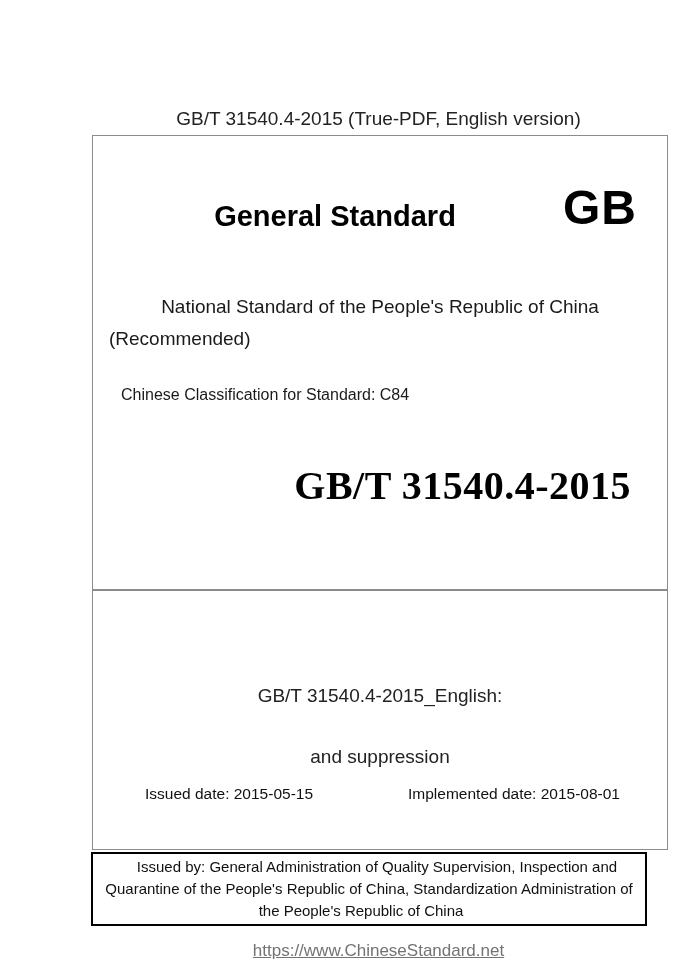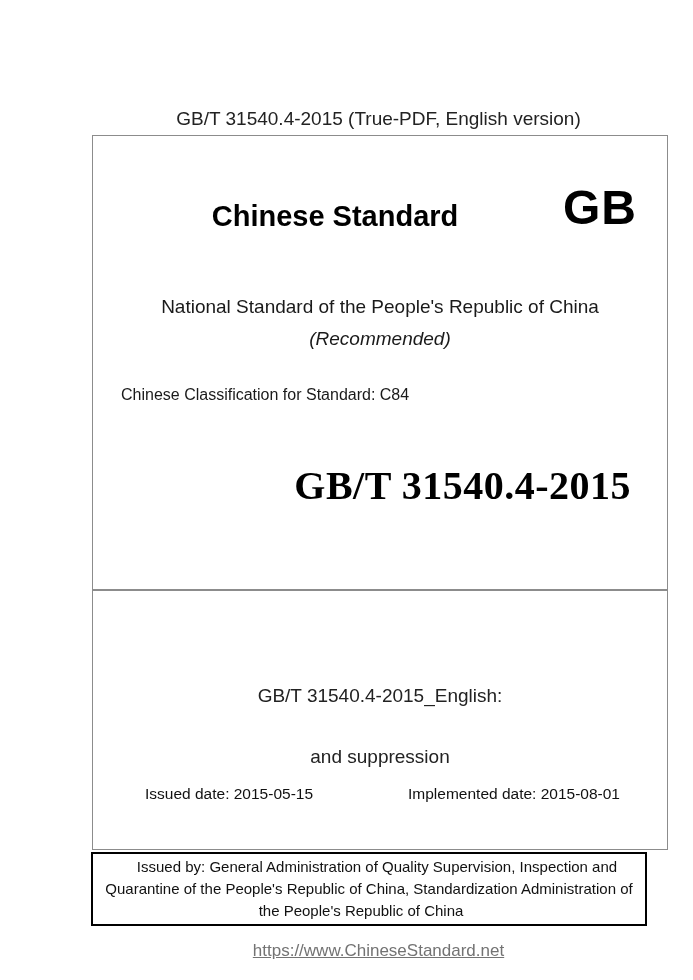--- a/index.html
+++ b/index.html
@@ -65,23 +65,21 @@
     left: 0;
     width: 100%;
     text-align: center;
     font-size: 19px;
   }
   .recommended-line {
     position: absolute;
     top: 176px;
     left: 0;
     width: 100%;
-    text-align: center;
     font-size: 19px;
-    font-style: italic;
   }
   .classification-line {
     position: absolute;
     top: 234px;
     left: 12px;
     font-size: 16px;
   }
   .standard-number {
     position: absolute;
     top: 310px;
@@ -141,21 +139,21 @@
   }
 </style>
 </head>
 <body>
 
 <div class="page">
 
   <div class="doc-header">GB/T 31540.4-2015 (True-PDF, English version)</div>
 
   <div class="box box-top">
-    <div class="brand-title">Chinese Standard</div>
+    <div class="brand-title">General Standard</div>
     <div class="gb-logo">GB</div>
     <div class="national-line">National Standard of the People's Republic of China</div>
     <div class="recommended-line">(Recommended)</div>
     <div class="classification-line">Chinese Classification for Standard: C84</div>
     <div class="standard-number">GB/T 31540.4-2015</div>
   </div>
 
   <div class="box box-mid">
     <div class="title-block">
       <div>GB/T 31540.4-2015_English:</div>

